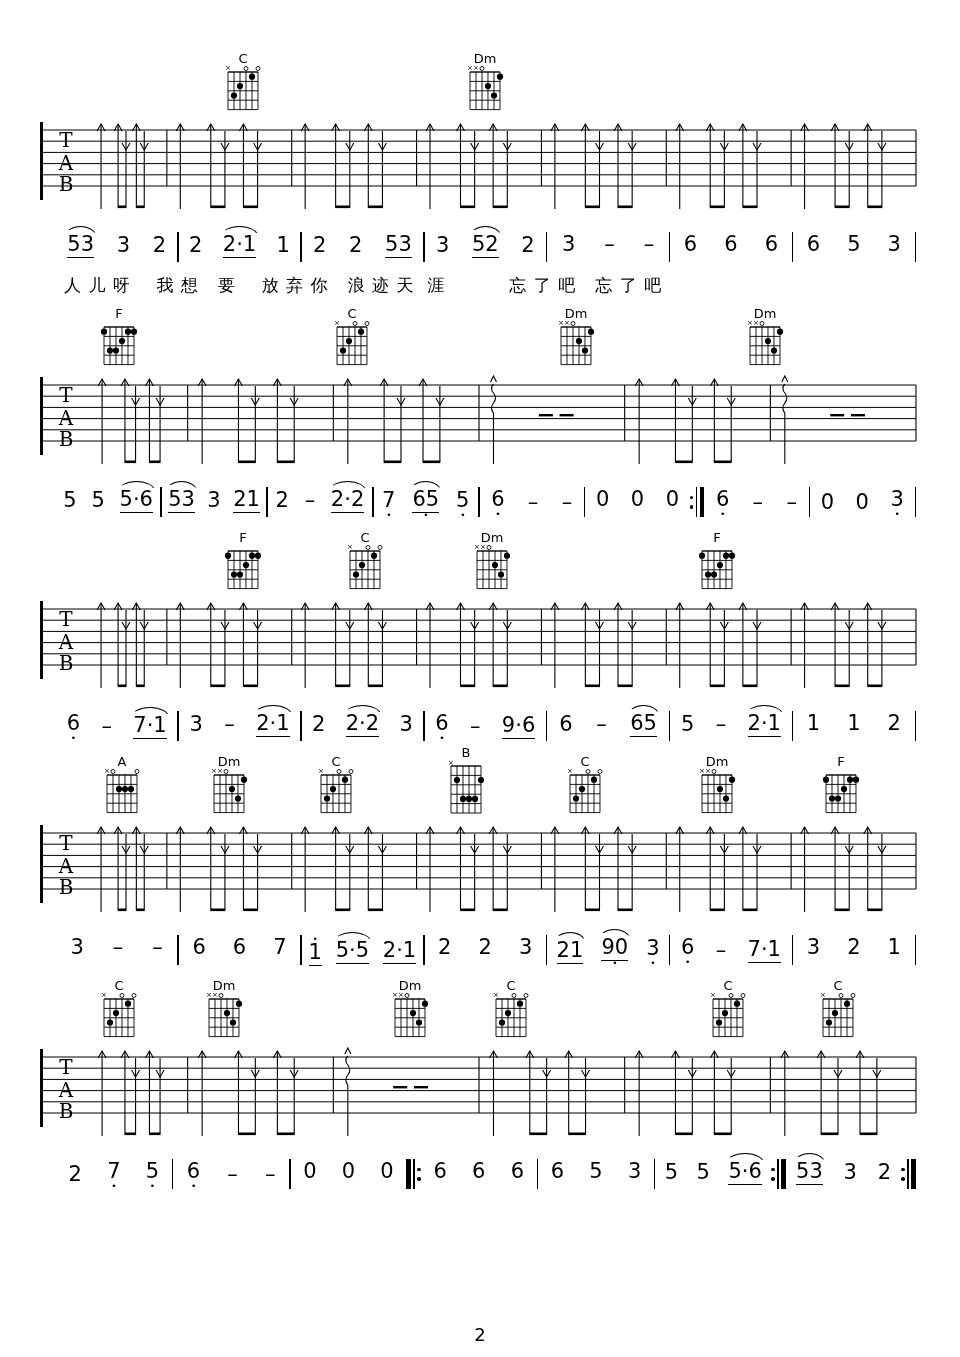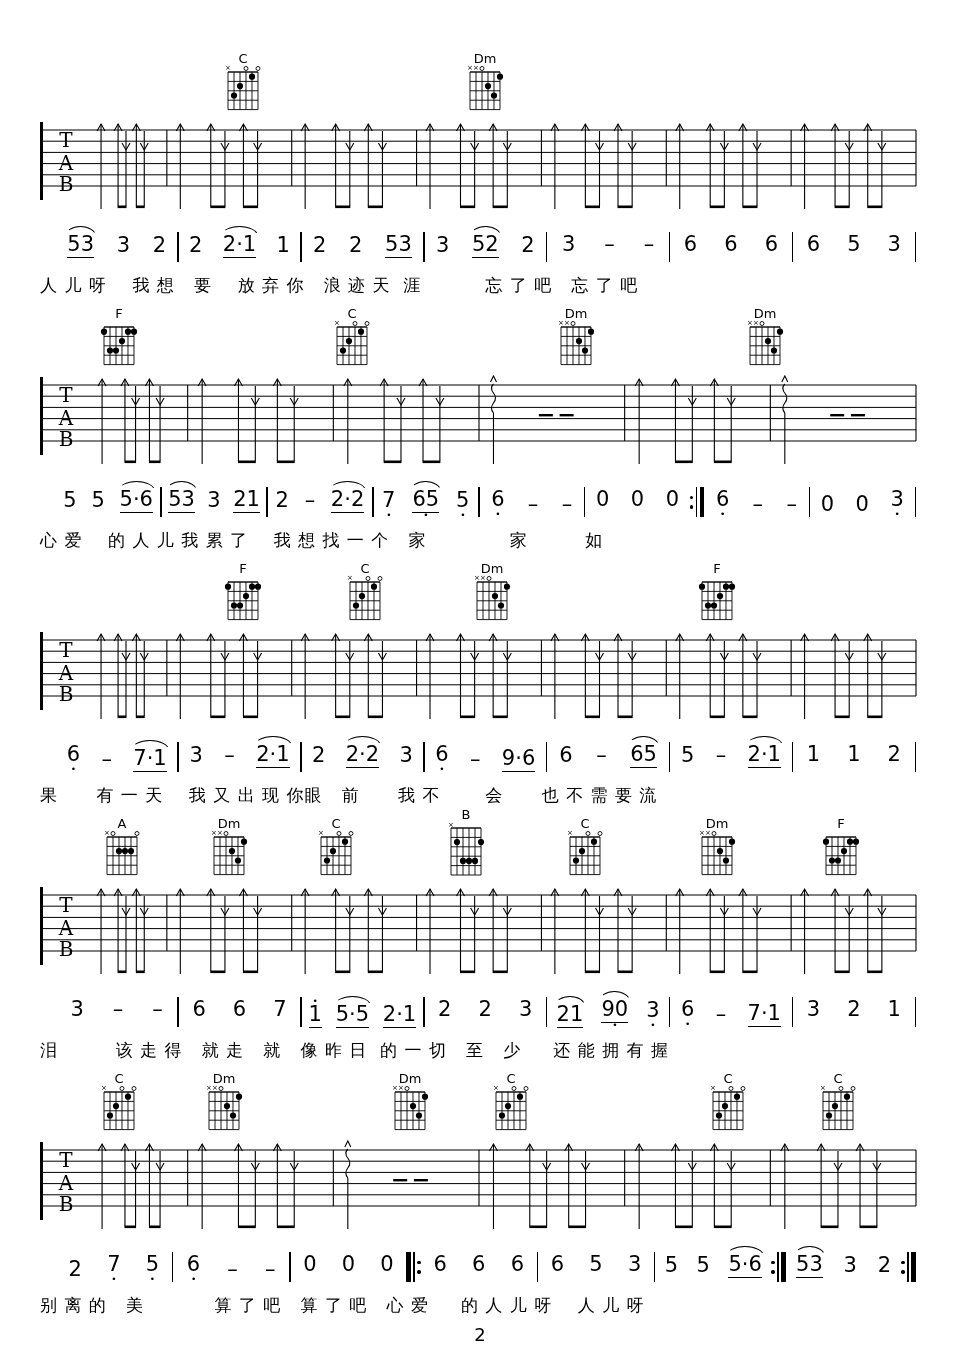--- a/index.html
+++ b/index.html
@@ -3,33 +3,33 @@
 <meta charset="utf-8">
 <style>
   html,body{margin:0;padding:0;background:#fff;}
   body{width:960px;height:1357px;position:relative;color:#000;font-family:"Liberation Sans",sans-serif;overflow:hidden;}
   #score{padding-top:50px;}
   .system{margin-bottom:8px;}
   .chordrow{position:relative;height:66px;}
   .chord{position:absolute;bottom:-2px;transform:translateX(-50%);}
   .staffwrap{position:relative;height:100px;}
   .melodyrow{display:flex;align-items:flex-start;padding:10px 44px 0 56px;height:40px;}
-  .measure{flex:1;display:flex;justify-content:space-around;align-items:flex-end;padding-top:8px;}
+  .measure{flex:1;display:flex;justify-content:space-around;align-items:center;padding-top:8px;}
   .tok{display:inline-flex;flex-direction:column;align-items:center;position:relative;font-size:21px;line-height:1;font-family:"DejaVu Sans",sans-serif;}
   .tok .num{padding-bottom:2px;}
   .tok.u1 .num{border-bottom:1.6px solid #000;}
   .da,.db{font-size:9px;line-height:5px;height:5px;}
   .arc{position:absolute;top:-8px;left:-2px;right:-2px;height:8px;border:1.3px solid transparent;border-top-color:#000;border-radius:50%/100% 100% 0 0;}
   .bar{width:1.5px;height:30px;background:#000;margin-top:6px;}
   .barrep{display:inline-flex;align-items:center;gap:2.5px;margin-top:6px;}
   .thin{width:1.5px;height:30px;background:#000;}
   .thick{width:4.5px;height:30px;background:#000;}
   .dots{display:flex;flex-direction:column;gap:6px;}
   .dot{width:3.5px;height:3.5px;border-radius:50%;background:#000;}
-  .lyricsrow{white-space:pre;font-size:17px;letter-spacing:1px;padding-left:40px;margin-top:8px;font-family:"DejaVu Sans",sans-serif;}
+  .lyricsrow{white-space:pre;font-size:17px;letter-spacing:1px;padding-left:64px;margin-top:8px;font-family:"DejaVu Sans",sans-serif;}
   #pagenum{position:absolute;bottom:12px;left:0;right:0;text-align:center;font-size:18px;font-family:"DejaVu Sans",sans-serif;}
   svg text{font-family:"DejaVu Sans",sans-serif;}
   svg text.serif{font-family:"DejaVu Serif",serif;}
 </style>
 </head>
 <body>
 
 <main id="score">
     <div class="system">
       <div class="chordrow">
@@ -535,21 +535,20 @@
           <span class="tok">
             <span class="num">0</span>
           </span>
           <span class="tok">
             <span class="num">3</span>
             <span class="db">•</span>
           </span>
         </span>
         <span class="bar"></span>
       </div>
-      <div class="lyricsrow">心 爱    的 人 儿 我 累 了    我 想 找 一 个   家             家         如</div>
     </div>
     <div class="system">
       <div class="chordrow">
         <div class="chord" style="left: 243px;"><svg width="46" height="61.6" viewBox="0 0 46 61.6">
             <text x="23" y="11" text-anchor="middle" font-size="13" fill="#000">F</text>
             <line x1="8" y1="20" x2="38" y2="20" stroke="#000" stroke-width="1.4"></line>
             <line x1="8" y1="29.4" x2="38" y2="29.4" stroke="#000" stroke-width="0.9"></line>
             <line x1="8" y1="38.8" x2="38" y2="38.8" stroke="#000" stroke-width="0.9"></line>
             <line x1="8" y1="48.2" x2="38" y2="48.2" stroke="#000" stroke-width="0.9"></line>
             <line x1="8" y1="57.6" x2="38" y2="57.6" stroke="#000" stroke-width="0.9"></line>
@@ -816,21 +815,20 @@
           </span>
           <span class="tok">
             <span class="num">1</span>
           </span>
           <span class="tok">
             <span class="num">2</span>
           </span>
         </span>
         <span class="bar"></span>
       </div>
-      <div class="lyricsrow">果      有 一 天    我 又 出 现 你眼   前      我 不       会      也 不 需 要 流</div>
     </div>
     <div class="system">
       <div class="chordrow">
         <div class="chord" style="left: 122px;"><svg width="46" height="61.6" viewBox="0 0 46 61.6">
             <text x="23" y="11" text-anchor="middle" font-size="13" fill="#000">A</text>
             <line x1="8" y1="20" x2="38" y2="20" stroke="#000" stroke-width="1.4"></line>
             <line x1="8" y1="29.4" x2="38" y2="29.4" stroke="#000" stroke-width="0.9"></line>
             <line x1="8" y1="38.8" x2="38" y2="38.8" stroke="#000" stroke-width="0.9"></line>
             <line x1="8" y1="48.2" x2="38" y2="48.2" stroke="#000" stroke-width="0.9"></line>
             <line x1="8" y1="57.6" x2="38" y2="57.6" stroke="#000" stroke-width="0.9"></line>
@@ -1158,21 +1156,20 @@
           </span>
           <span class="tok">
             <span class="num">2</span>
           </span>
           <span class="tok">
             <span class="num">1</span>
           </span>
         </span>
         <span class="bar"></span>
       </div>
-      <div class="lyricsrow">泪         该 走 得   就 走   就   像 昨 日  的 一 切   至   少     还 能 拥 有 握</div>
     </div>
     <div class="system">
       <div class="chordrow">
         <div class="chord" style="left: 119px;"><svg width="46" height="61.6" viewBox="0 0 46 61.6">
             <text x="23" y="11" text-anchor="middle" font-size="13" fill="#000">C</text>
             <line x1="8" y1="20" x2="38" y2="20" stroke="#000" stroke-width="1.4"></line>
             <line x1="8" y1="29.4" x2="38" y2="29.4" stroke="#000" stroke-width="0.9"></line>
             <line x1="8" y1="38.8" x2="38" y2="38.8" stroke="#000" stroke-width="0.9"></line>
             <line x1="8" y1="48.2" x2="38" y2="48.2" stroke="#000" stroke-width="0.9"></line>
             <line x1="8" y1="57.6" x2="38" y2="57.6" stroke="#000" stroke-width="0.9"></line>
@@ -1478,17 +1475,16 @@
         </span>
         <span class="barrep">
           <span class="dots">
             <span class="dot"></span>
             <span class="dot"></span>
           </span>
           <span class="thin"></span>
           <span class="thick"></span>
         </span>
       </div>
-      <div class="lyricsrow">别 离 的   美           算 了 吧   算 了 吧   心 爱     的 人 儿 呀    人 儿 呀</div>
     </div>
   </main>
 
 <div id="pagenum">2</div>
 
 </body></html>

